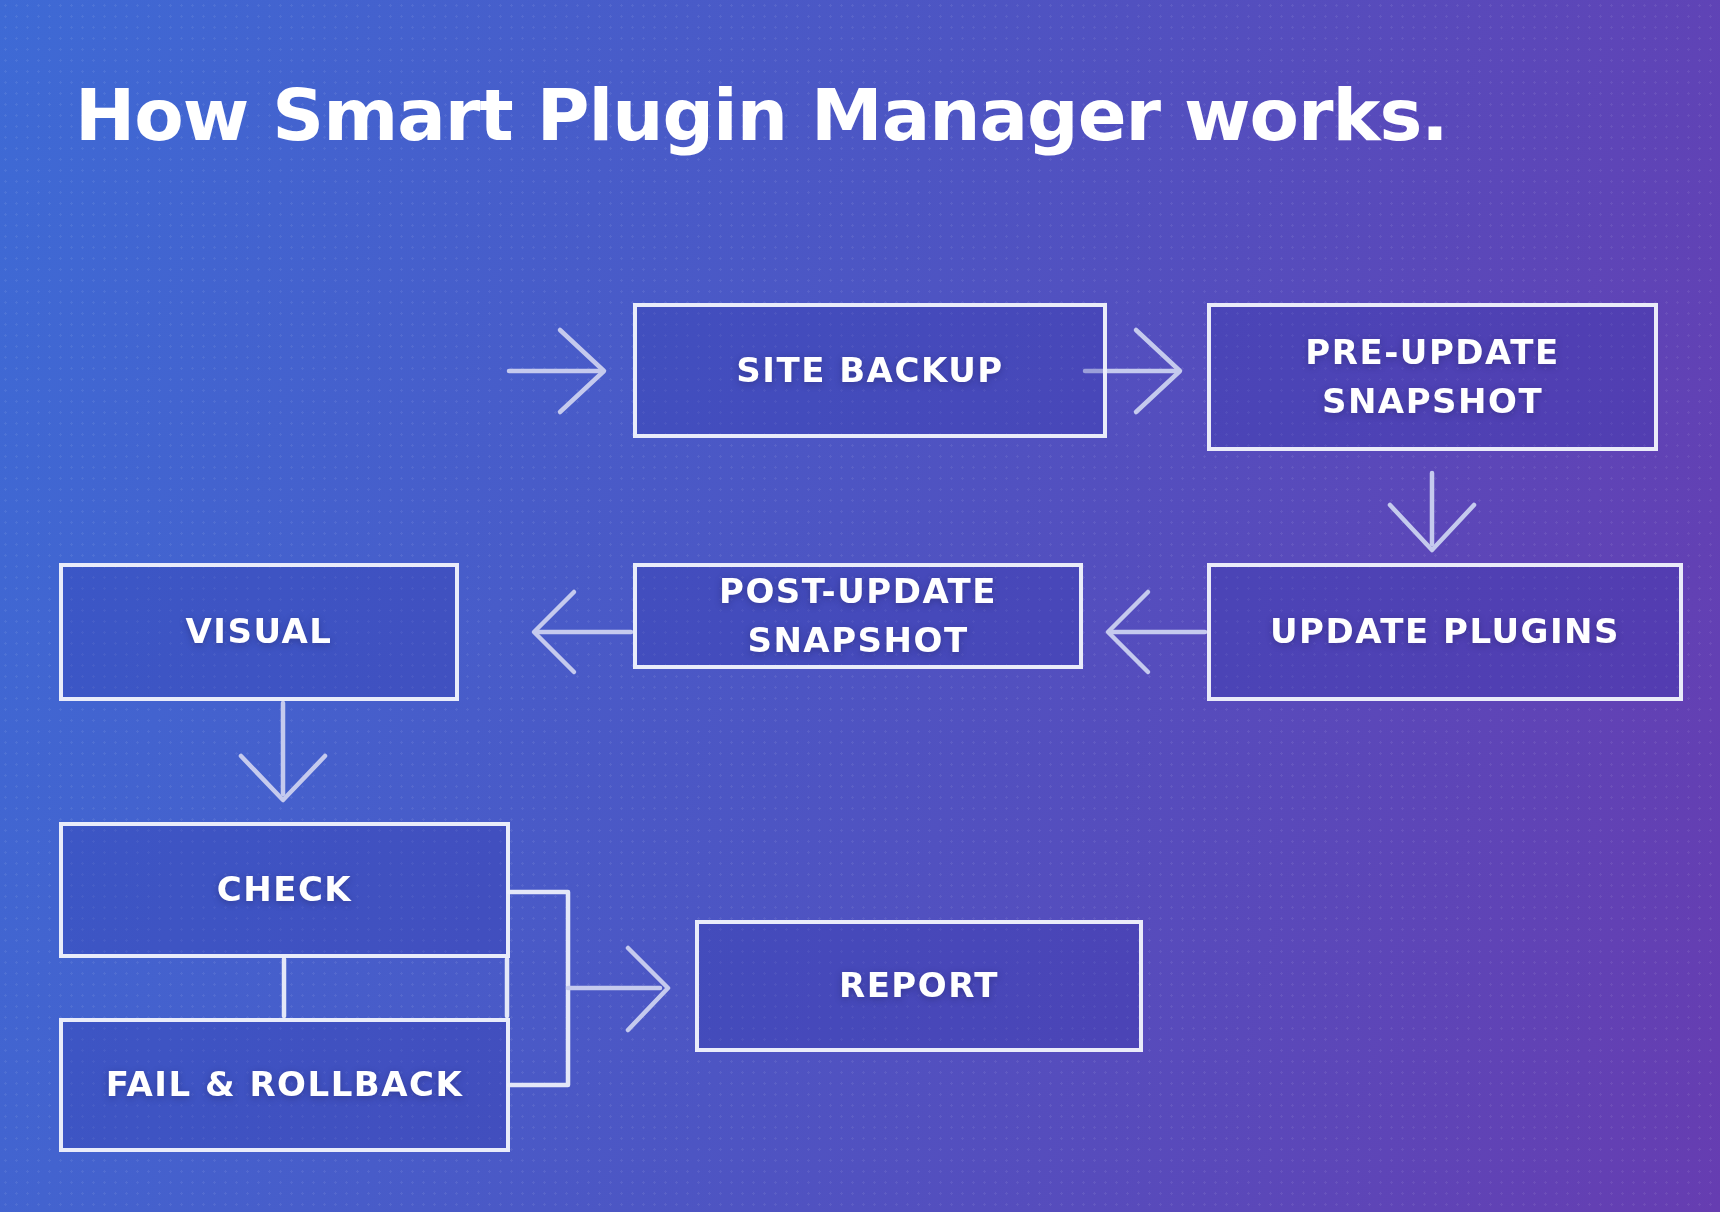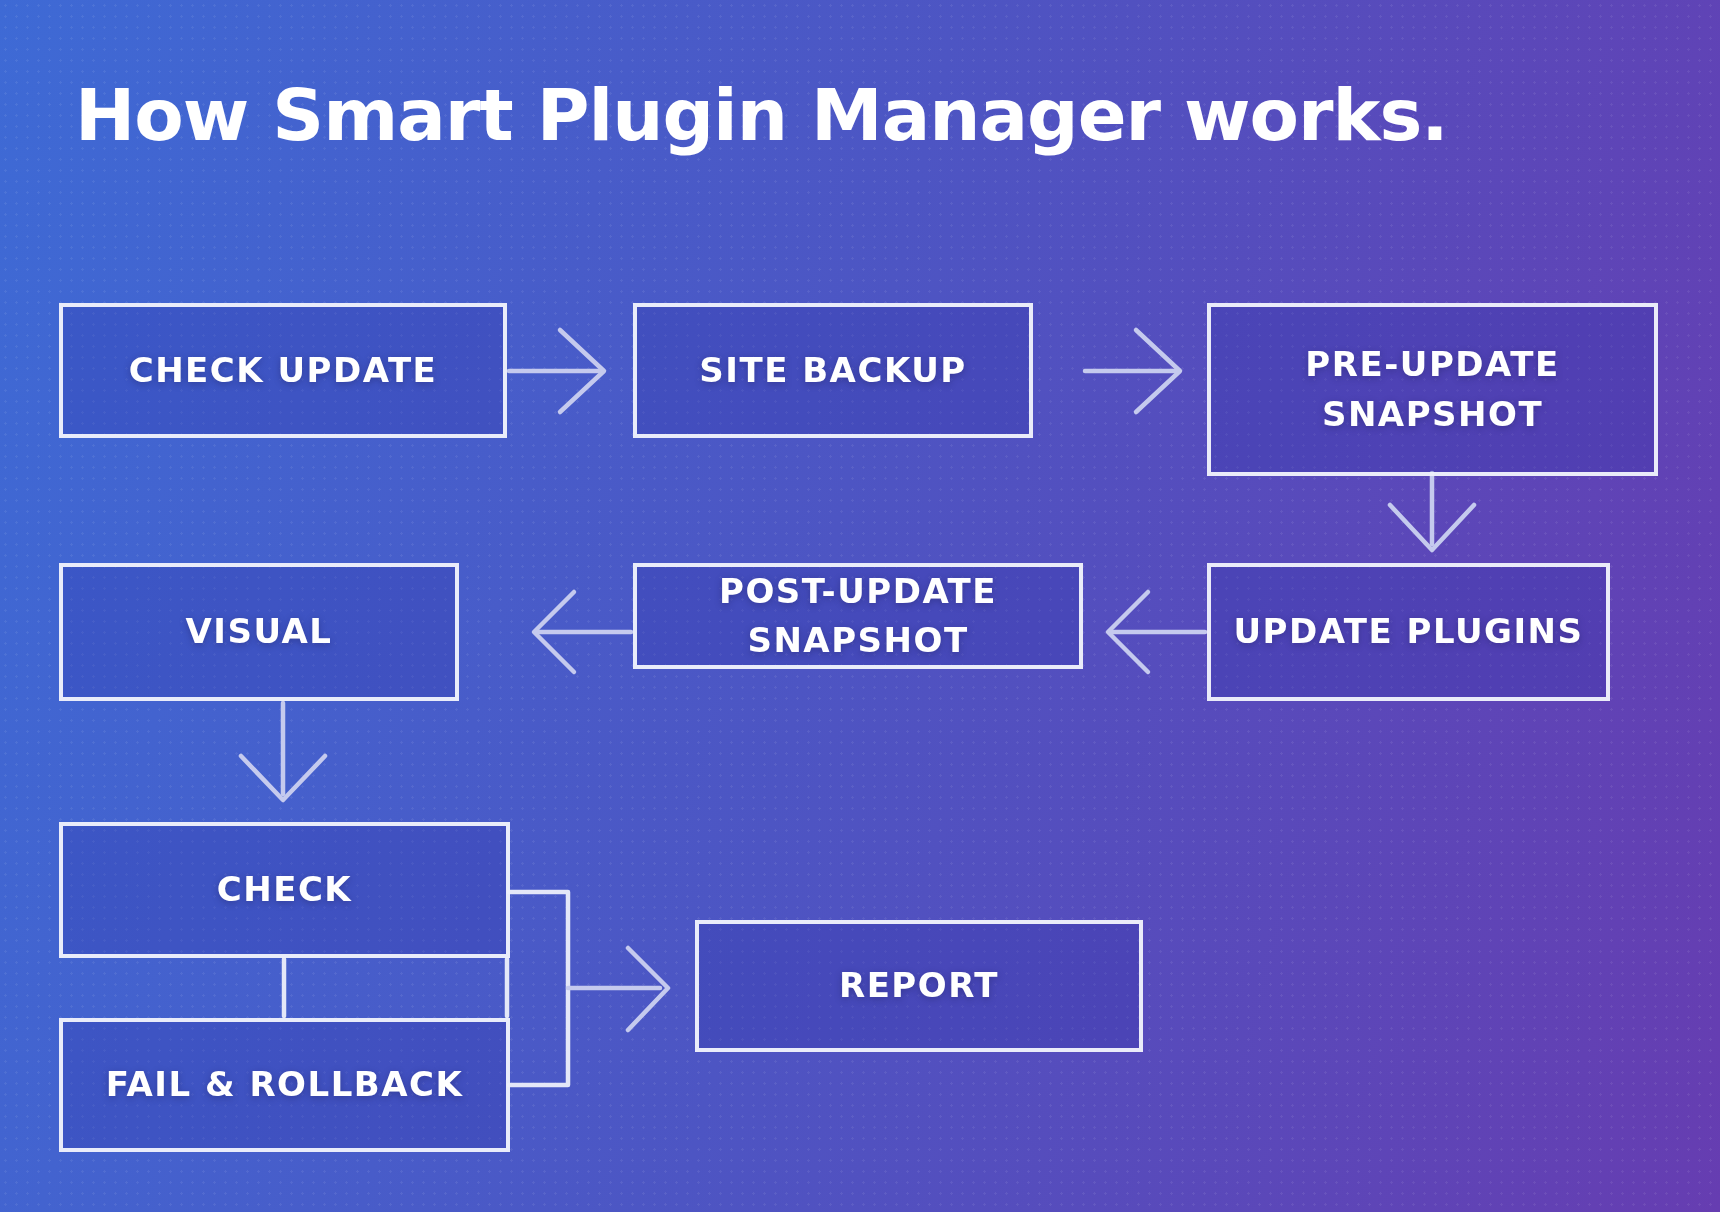--- a/index.html
+++ b/index.html
@@ -118,34 +118,31 @@
     </g>
     <g>
       <polyline class="bright" points="509,892 568,892 568,1085 509,1085"></polyline>
     </g>
     <g>
       <line x1="568" y1="988" x2="660" y2="988"></line>
       <polyline points="628,948 668,988 628,1030"></polyline>
     </g>
   </svg>
 
-  <div class="node" style="left:59px; top:303px; width:448px; height:135px;">
-    <span class="line">CHECK UPDATE</span>
-  </div>
 
-  <div class="node" style="left:633px; top:303px; width:400px; height:135px;">
+  <div class="node" style="left:633px; top:303px; width:474px; height:135px;">
     <span class="line">SITE BACKUP</span>
   </div>
 
-  <div class="node" style="left:1207px; top:303px; width:451px; height:173px;">
+  <div class="node" style="left:1207px; top:303px; width:451px; height:148px;">
     <span class="line">PRE-UPDATE</span>
     <span class="line">SNAPSHOT</span>
   </div>
 
-  <div class="node" style="left:1207px; top:563px; width:403px; height:138px;">
+  <div class="node" style="left:1207px; top:563px; width:476px; height:138px;">
     <span class="line">UPDATE PLUGINS</span>
   </div>
 
   <div class="node" style="left:633px; top:563px; width:450px; height:106px;">
     <span class="line">POST-UPDATE</span>
     <span class="line">SNAPSHOT</span>
   </div>
 
   <div class="node" style="left:59px; top:563px; width:400px; height:138px;">
     <span class="line">VISUAL</span>

